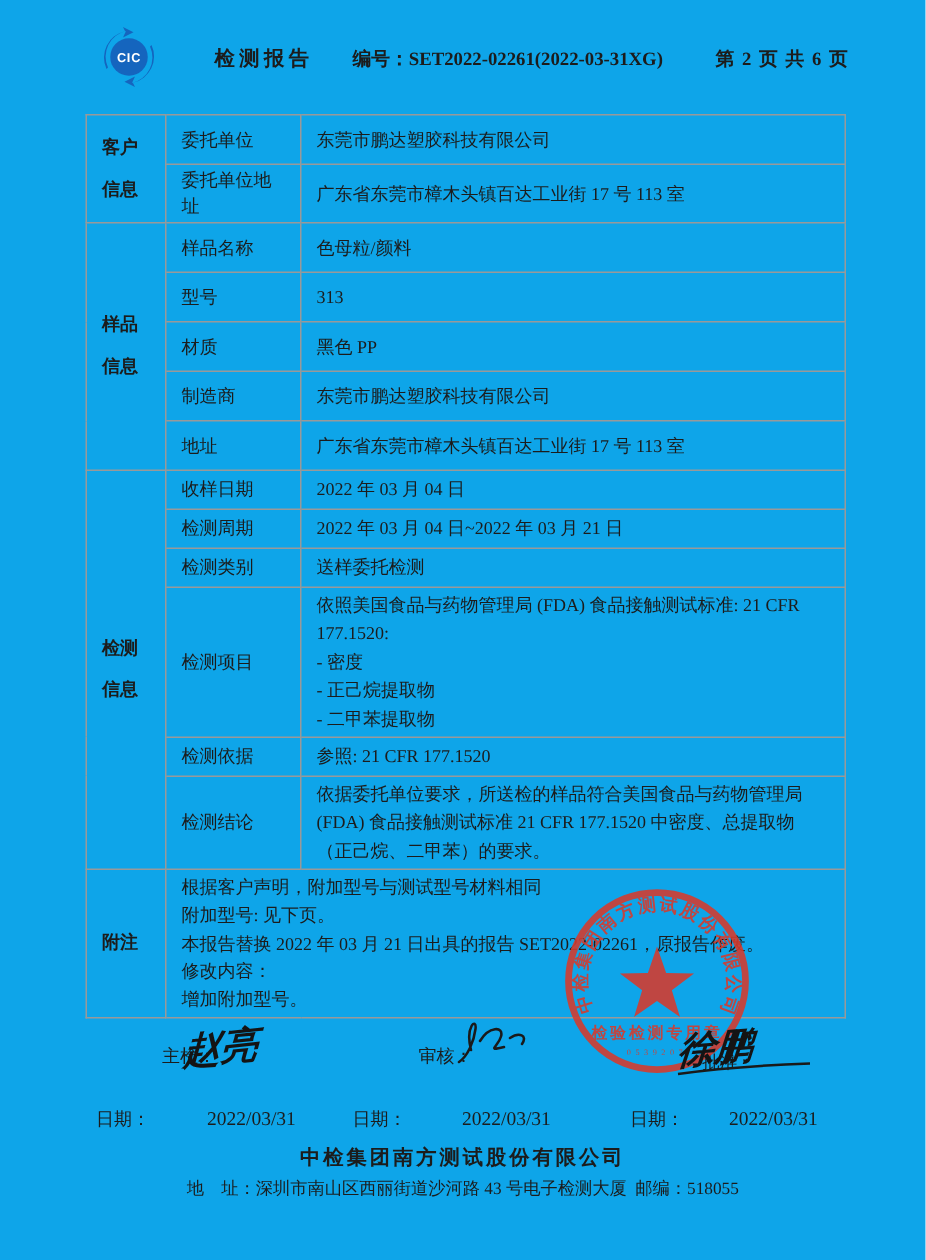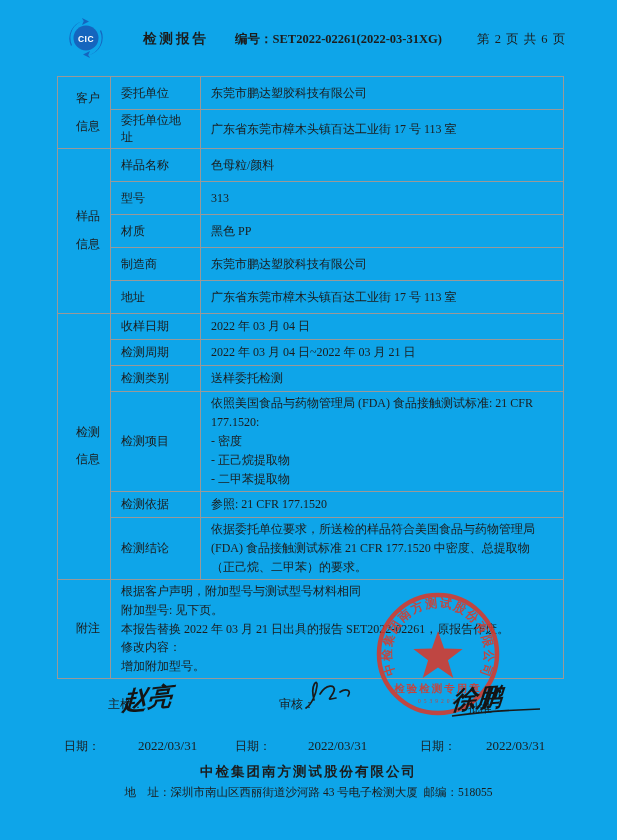--- a/index.html
+++ b/index.html
@@ -4,27 +4,28 @@
 <style>
   html,body{margin:0;padding:0;background:#ffffff;}
   .page{
     position:relative;width:617px;height:840px;background:#0ea5e9;overflow:hidden;
     font-family:"Liberation Serif","DejaVu Serif",serif;color:#1c1c1c;
   }
   
   .hdr-logo{position:absolute;left:62px;top:15px;width:48px;height:46px;}
   .hdr-title{position:absolute;left:143px;top:30px;font-size:13.5px;font-weight:bold;letter-spacing:3px;}
   .hdr-no{position:absolute;left:235px;top:31px;font-size:12.5px;font-weight:bold;}
-  .hdr-pages{position:absolute;left:477px;top:31px;font-size:12.5px;font-weight:normal;letter-spacing:1px;}
+  .hdr-pages{position:absolute;left:477px;top:31px;font-size:12.5px;font-weight:bold;letter-spacing:1px;}
   
   table.report{position:absolute;left:57px;top:76px;border-collapse:collapse;table-layout:fixed;width:506px;}
   table.report td{border:1px solid #999;font-size:12px;padding:2px 10px;vertical-align:middle;}
   td.sec{
-    text-align:right;padding:0 13px;word-break:break-all;line-height:2.3;
+    text-align:left;padding:0 13px;word-break:break-all;line-height:2.3;
     font-size:12px;
+    font-weight:bold;
   }
   td.field{padding-left:9px;margin-top:15px;}
   td.val{padding-left:12px;white-space:pre-line;line-height:1.58;}
   tr.r33{height:33px;} tr.r26{height:26px;} tr.r92{height:92px;} tr.r54{height:54px;} tr.r96{height:96px;}
   
   .seal{position:absolute;left:374px;top:590px;width:128px;height:128px;opacity:.88;z-index:5;}
   
   .sig-label{position:absolute;font-size:12px;z-index:2;margin-left:44px;}
   .sig{position:absolute;z-index:6;}
   .hand{

